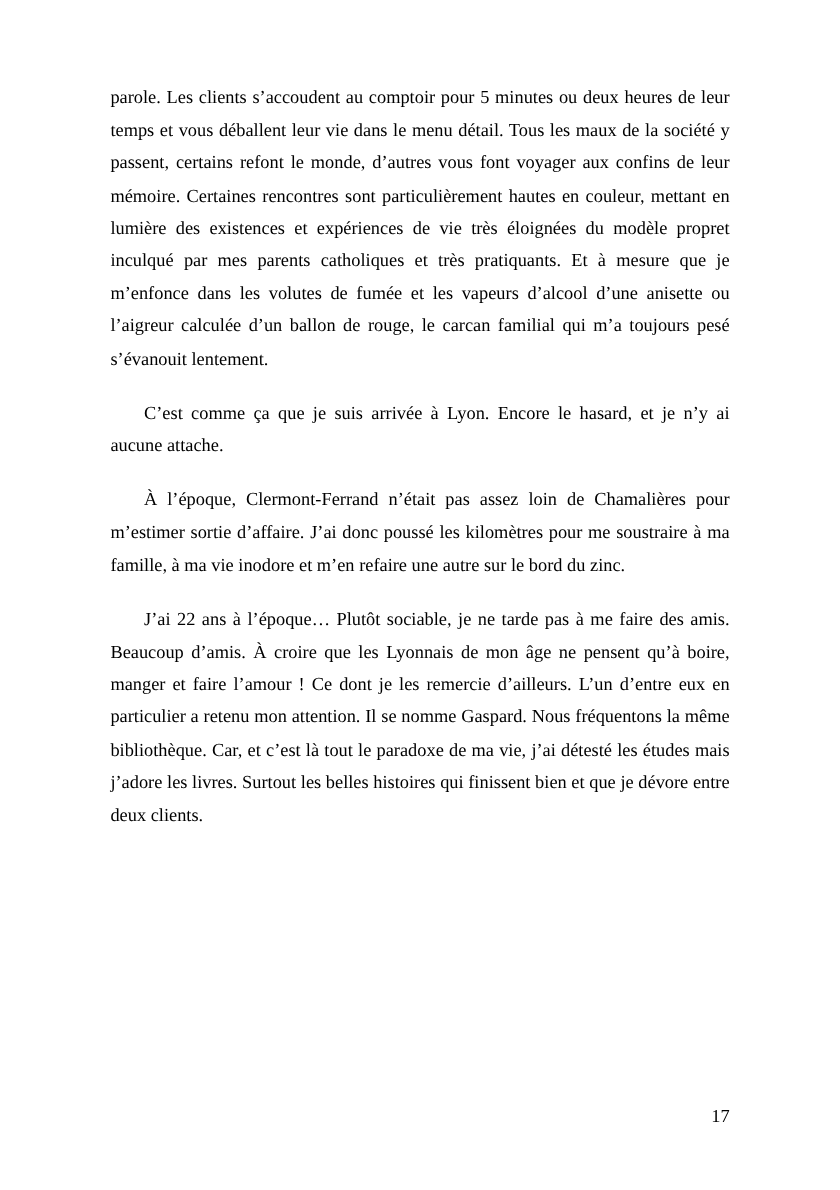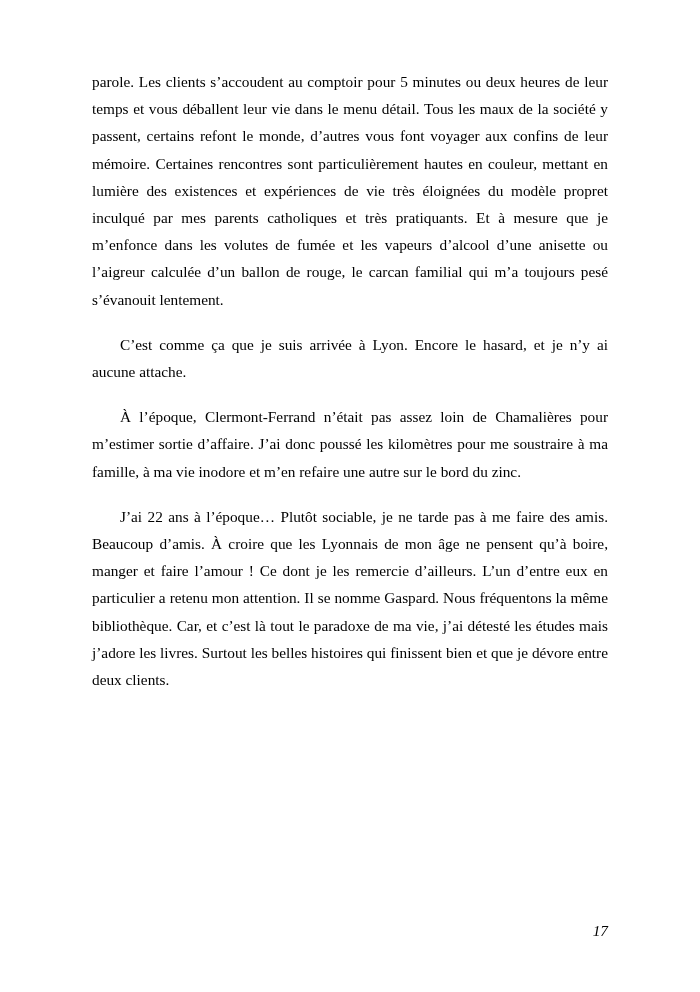--- a/index.html
+++ b/index.html
@@ -40,21 +40,20 @@
   .para.indent {
     text-indent: 28px;
   }
   .folio {
     position: absolute;
     right: 92px;
     bottom: 54px;
     font-size: 15.3px;
     line-height: 1;
     text-align: left;
-    font-style: italic;
   }
 </style>
 </head>
 <body>
 
 <div class="page">
 
   <div class="text-column">
     <p class="para">parole. Les clients s’accoudent au comptoir pour 5 minutes ou deux heures de leur temps et vous déballent leur vie dans le menu détail. Tous les maux de la société y passent, certains refont le monde, d’autres vous font voyager aux confins de leur mémoire. Certaines rencontres sont particulièrement hautes en couleur, mettant en lumière des existences et expériences de vie très éloignées du modèle propret inculqué par mes parents catholiques et très pratiquants. Et à mesure que je m’enfonce dans les volutes de fumée et les vapeurs d’alcool d’une anisette ou l’aigreur calculée d’un ballon de rouge, le carcan familial qui m’a toujours pesé s’évanouit lentement.</p>
     <p class="para indent">C’est comme ça que je suis arrivée à Lyon. Encore le hasard, et je n’y ai aucune attache.</p>

